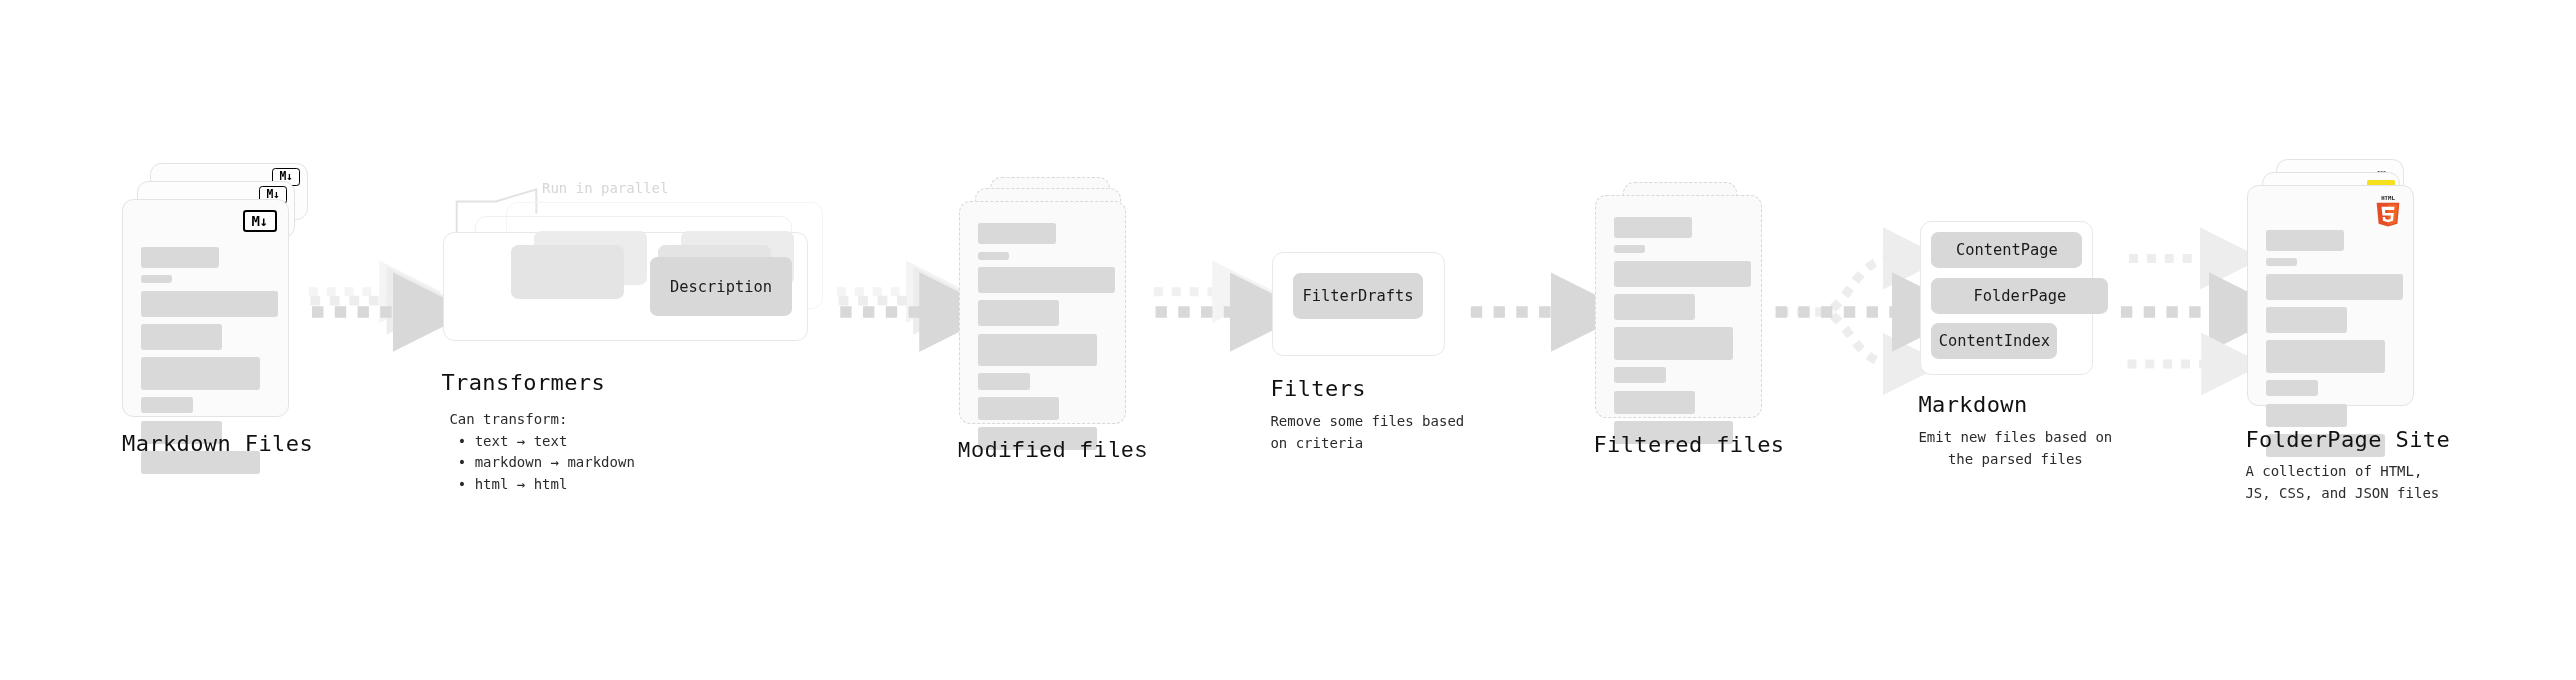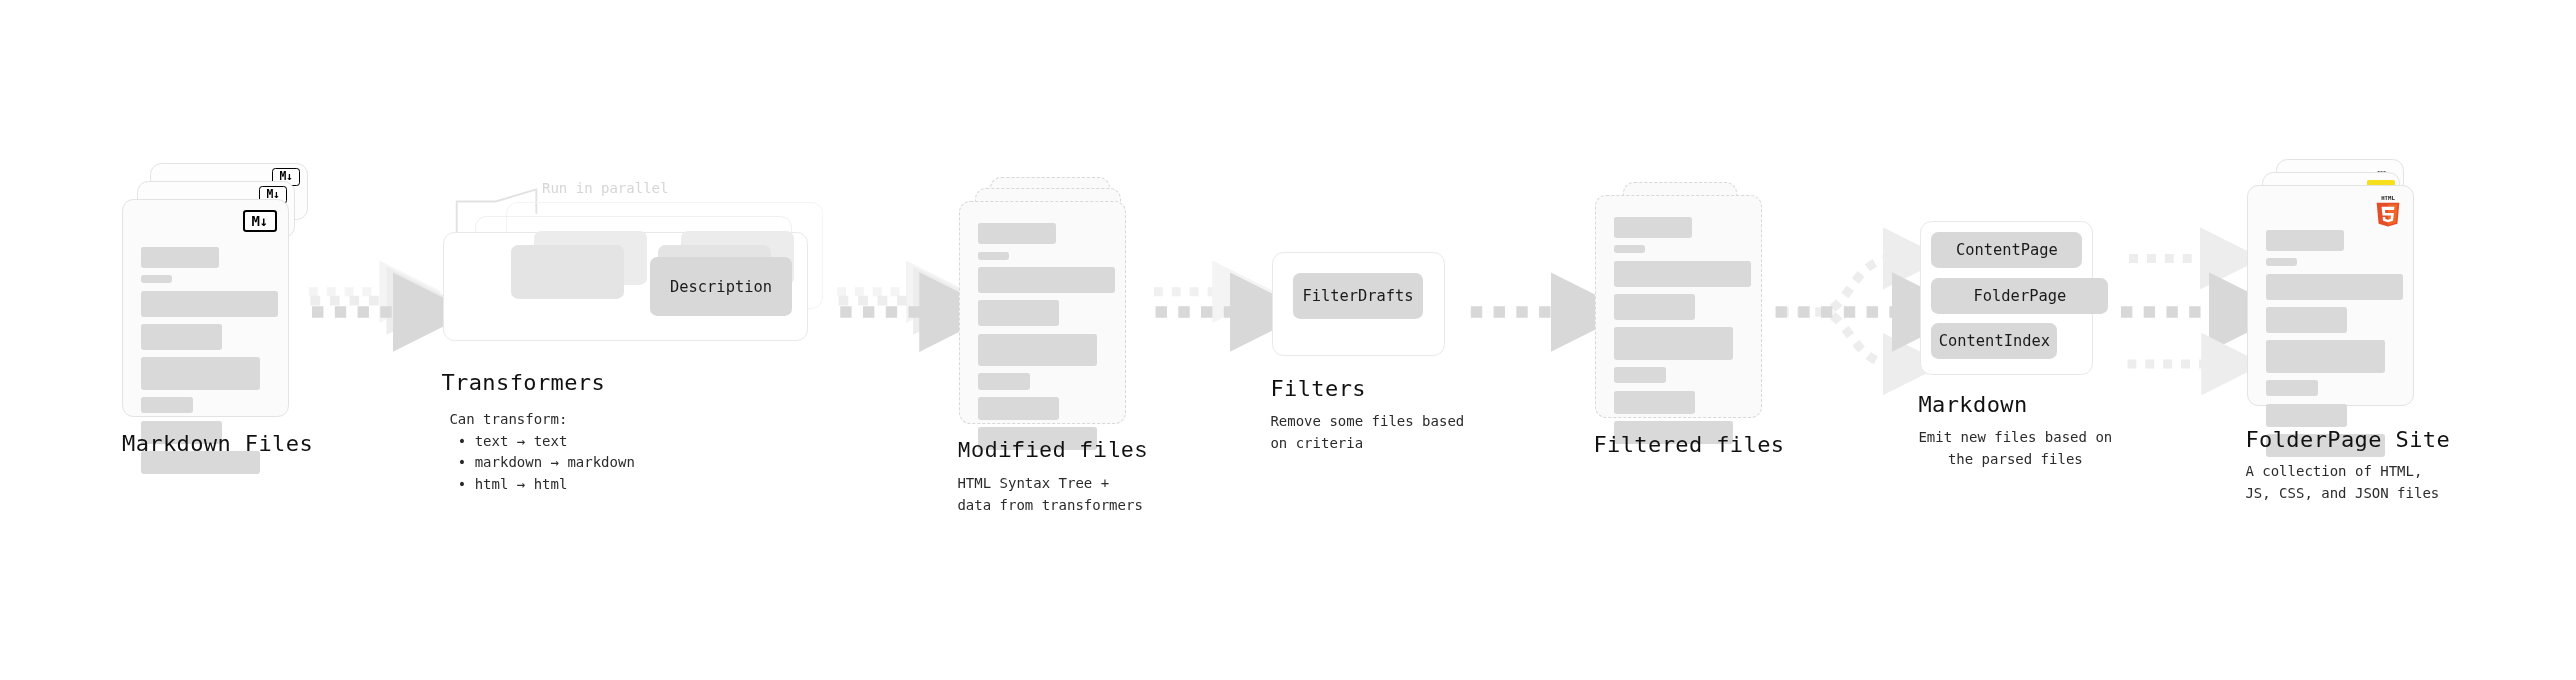--- a/index.html
+++ b/index.html
@@ -215,22 +215,20 @@
           <div class="sk" style="width:137px;height:26px;"></div>
           <div class="sk" style="width:81px;height:26px;"></div>
           <div class="sk" style="width:119px;height:32.5px;"></div>
           <div class="sk" style="width:52px;height:16.3px;"></div>
           <div class="sk" style="width:81px;height:23px;"></div>
           <div class="sk" style="width:119px;height:23px;"></div>
         </div>
       </div>
     </div>
     <div class="title" style="left:-1.6px; top:262px;font-family:Liberation Mono, monospace;">Modified files</div>
-    <div class="subtitle" style="left:-1.6px; top:296px;">HTML Syntax Tree +
-data from transformers</div>
   </div>
 
   <div class="stage" style="left:1272px; top:252px;">
     <div style="position:relative;width:187px;height:122px;">
       <div class="proc" style="left:0px; top:0px; width:173px; height:104px;"></div>
       <div class="chip" style="left:21px; top:21px; width:130px; height:46px;">
         <span>FilterDrafts</span>
       </div>
     </div>
     <div class="title" style="left:-1.6px; top:124px;">Filters</div>

